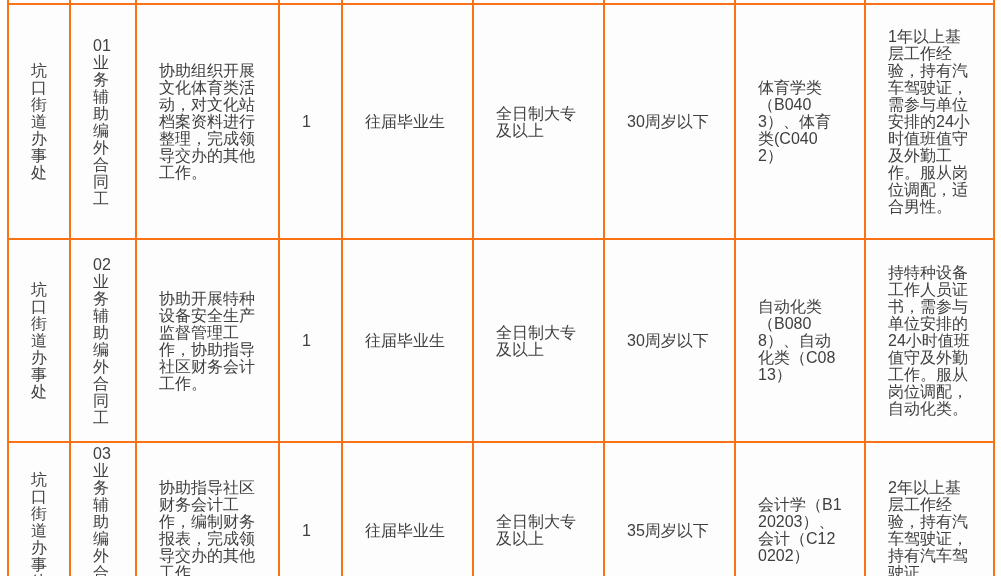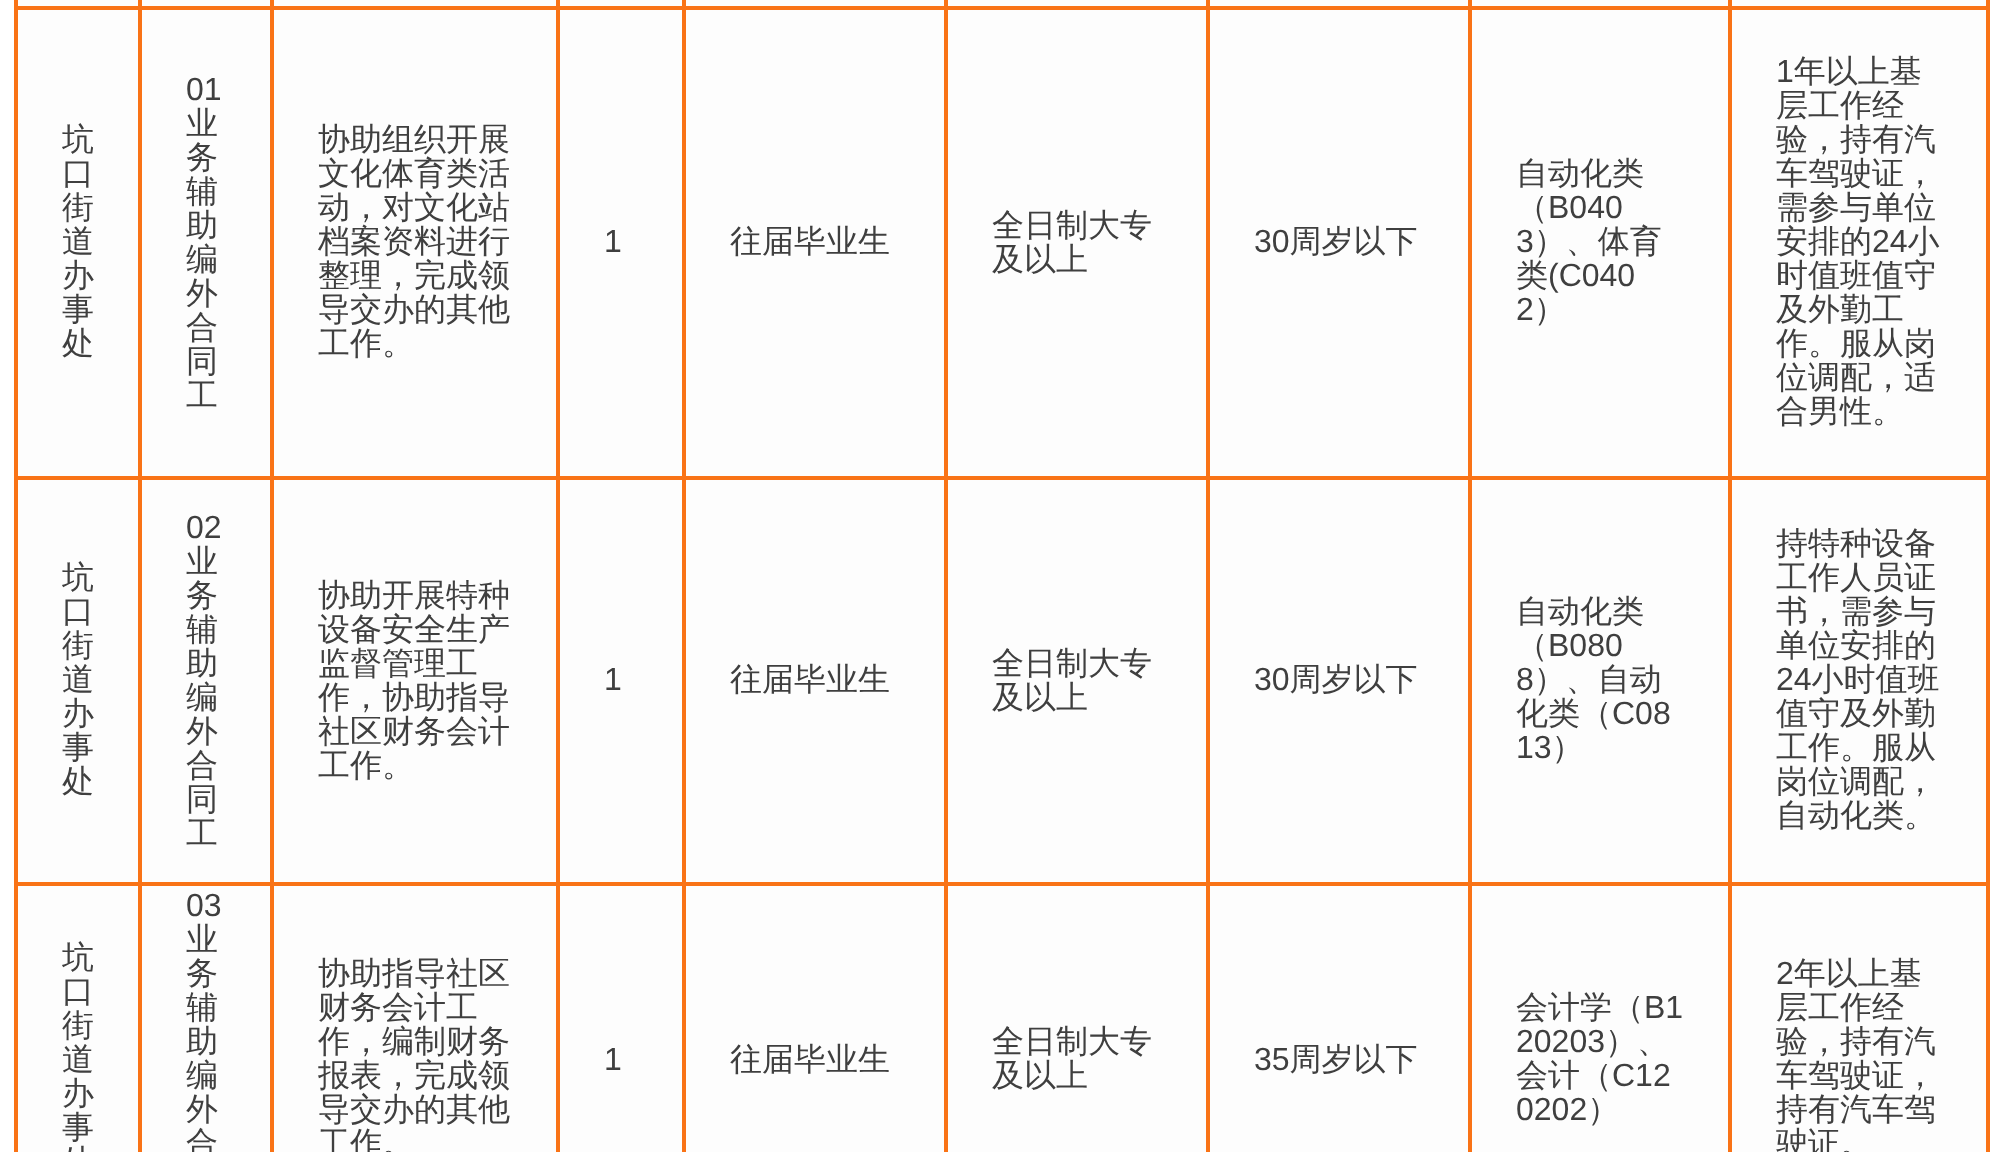--- a/index.html
+++ b/index.html
@@ -78,21 +78,21 @@
     </tr>
 
     <tr class="row-1">
       <td>坑口街道办事处</td>
       <td>01业务辅助编外合同工</td>
       <td>协助组织开展文化体育类活动，对文化站档案资料进行整理，完成领导交办的其他工作。</td>
       <td>1</td>
       <td>往届毕业生</td>
       <td>全日制大专及以上</td>
       <td>30周岁以下</td>
-      <td>自动化类（B0403）、体育类(C0402）</td>
+      <td>体育学类（B0403）、体育类(C0402）</td>
       <td>1年以上基层工作经验，持有汽车驾驶证，需参与单位安排的24小时值班值守及外勤工作。服从岗位调配，适合男性。</td>
     </tr>
 
     <tr class="row-2">
       <td>坑口街道办事处</td>
       <td>02业务辅助编外合同工</td>
       <td>协助开展特种设备安全生产监督管理工作，协助指导社区财务会计工作。</td>
       <td>1</td>
       <td>往届毕业生</td>
       <td>全日制大专及以上</td>

